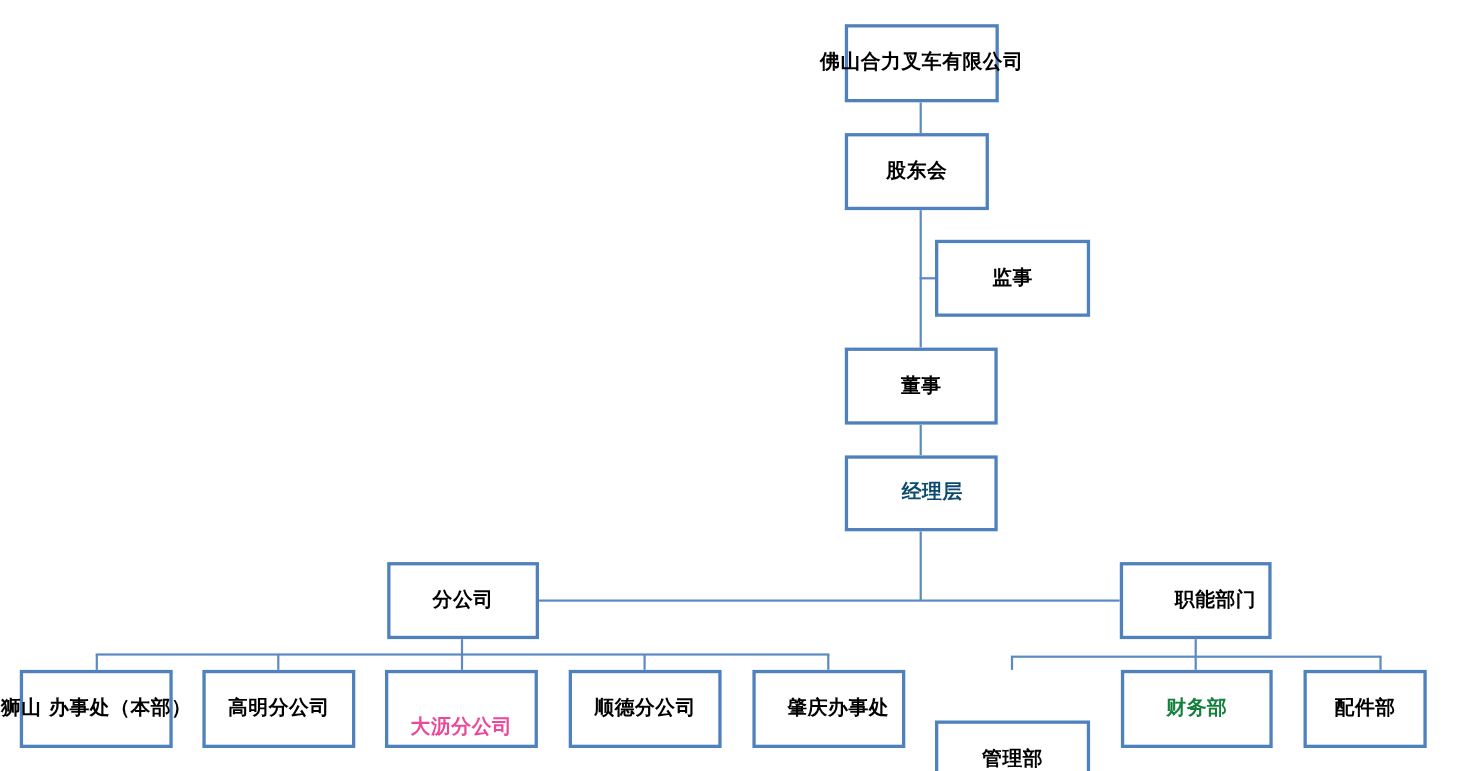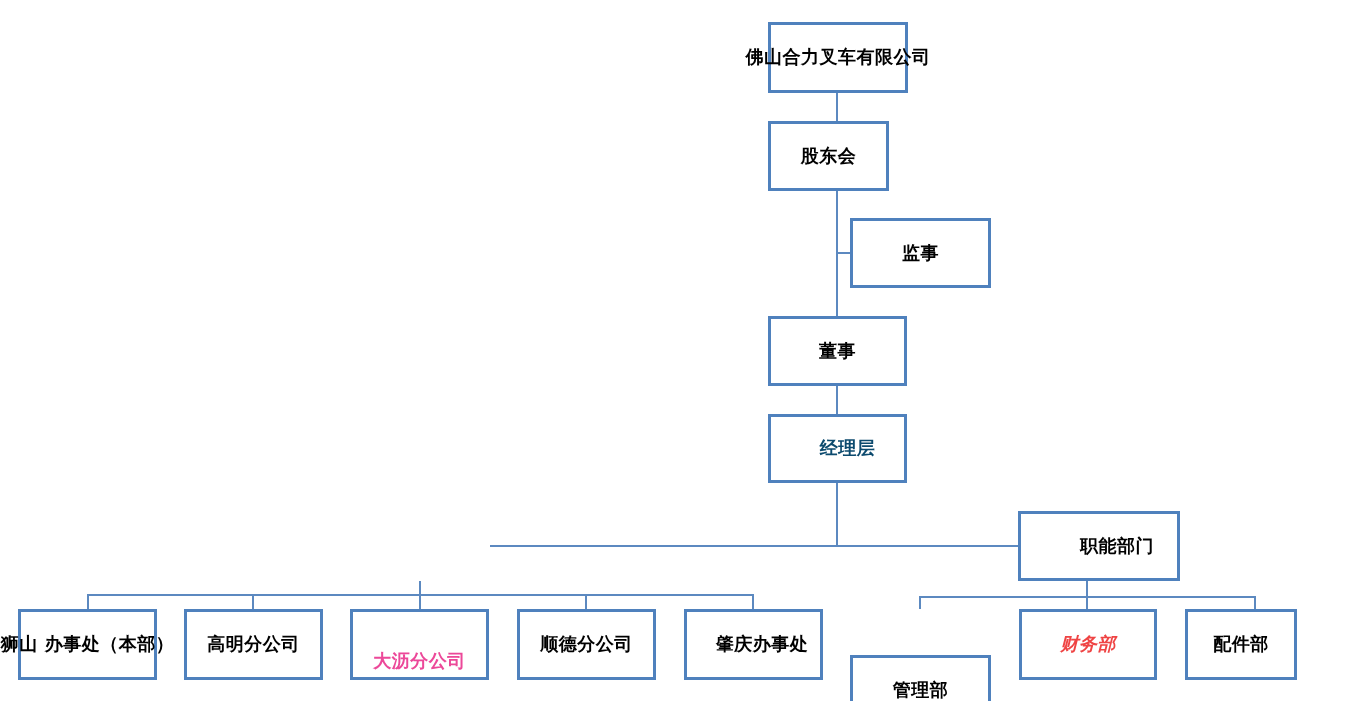--- a/index.html
+++ b/index.html
@@ -55,33 +55,36 @@
     <div class="line" style="left: 585px; top: 595px; width: 2px; height: 14px; background: rgb(92, 137, 192);"></div>
     <div class="line" style="left: 752px; top: 595px; width: 2px; height: 14px; background: rgb(92, 137, 192);"></div>
     <div class="line" style="left: 1086px; top: 581px; width: 2px; height: 16px; background: rgb(92, 137, 192);"></div>
     <div class="line" style="left: 919px; top: 596px; width: 337px; height: 2px; background: rgb(92, 137, 192);"></div>
     <div class="line" style="left: 919px; top: 597px; width: 2px; height: 12px; background: rgb(92, 137, 192);"></div>
     <div class="line" style="left: 1086px; top: 597px; width: 2px; height: 12px; background: rgb(92, 137, 192);"></div>
     <div class="line" style="left: 1254px; top: 597px; width: 2px; height: 12px; background: rgb(92, 137, 192);"></div>
     <div class="node" style="left: 768px; top: 22px; width: 140px; height: 71px; border: 3px solid rgb(79, 129, 189); background: rgb(255, 255, 255);">
       <span style="color: rgb(0, 0, 0);">佛山合力叉车有限公司</span>
     </div>
-    <div class="node" style="left: 768px; top: 121px; width: 121px; height: 70px; border: 3px solid rgb(79, 129, 189); background: rgb(255, 255, 255);">
+    <div class="node" style="left: 768px; top: 121px; width: 131px; height: 70px; border: 3px solid rgb(79, 129, 189); background: rgb(255, 255, 255);">
       <span style="color: rgb(0, 0, 0);">股东会</span>
     </div>
     <div class="node" style="left: 850px; top: 218px; width: 141px; height: 70px; border: 3px solid rgb(79, 129, 189); background: rgb(255, 255, 255);">
       <span style="color: rgb(0, 0, 0);">监事</span>
     </div>
     <div class="node" style="left: 768px; top: 316px; width: 139px; height: 70px; border: 3px solid rgb(79, 129, 189); background: rgb(255, 255, 255);">
       <span style="color: rgb(0, 0, 0);">董事</span>
     </div>
     <div class="node" style="left: 768px; top: 414px; width: 139px; height: 69px; border: 3px solid rgb(79, 129, 189); background: rgb(255, 255, 255);">
       <span style="color: #0c4a6e; margin-left: 20px;">经理层</span>
     </div>
-    <div class="node" style="left: 1018px; top: 511px; width: 162px; height: 70px; border: 3px solid rgb(79, 129, 189); background: rgb(255, 255, 255); padding-left: 36px;">
+    <div class="node" style="left: 352px; top: 511px; width: 138px; height: 70px; border: 3px solid rgb(79, 129, 189); background: rgb(255, 255, 255);">
+      <span style="color: rgb(0, 0, 0);">分公司</span>
+    </div>
+    <div class="node" style="left: 1018px; top: 511px; width: 138px; height: 70px; border: 3px solid rgb(79, 129, 189); background: rgb(255, 255, 255); padding-left: 36px;">
       <span style="color: rgb(0, 0, 0);">职能部门</span>
     </div>
     <div class="node" style="left: 18px; top: 609px; width: 139px; height: 71px; border: 3px solid rgb(79, 129, 189); background: rgb(255, 255, 255);">
       <span style="color: rgb(0, 0, 0);">狮山 办事处（本部）</span>
     </div>
     <div class="node" style="left: 184px; top: 609px; width: 139px; height: 71px; border: 3px solid rgb(79, 129, 189); background: rgb(255, 255, 255);">
       <span style="color: rgb(0, 0, 0);">高明分公司</span>
     </div>
     <div class="node" style="left: 350px; top: 609px; width: 139px; height: 71px; border: 3px solid rgb(79, 129, 189); background: rgb(255, 255, 255);">
       <span style="color: #ec4899; margin-top: 34px;">大沥分公司</span>
@@ -89,18 +92,18 @@
     <div class="node" style="left: 517px; top: 609px; width: 139px; height: 71px; border: 3px solid rgb(79, 129, 189); background: rgb(255, 255, 255);">
       <span style="color: rgb(0, 0, 0);">顺德分公司</span>
     </div>
     <div class="node" style="left: 684px; top: 609px; width: 139px; height: 71px; border: 3px solid rgb(79, 129, 189); background: rgb(255, 255, 255); padding-left: 17px;">
       <span style="color: rgb(0, 0, 0);">肇庆办事处</span>
     </div>
     <div class="node" style="left: 850px; top: 609px; width: 141px; height: 71px; border: 3px solid rgb(79, 129, 189); background: rgb(255, 255, 255); margin-top: 46px;">
       <span style="color: rgb(0, 0, 0);">管理部</span>
     </div>
     <div class="node" style="left: 1019px; top: 609px; width: 138px; height: 71px; border: 3px solid rgb(79, 129, 189); background: rgb(255, 255, 255);">
-      <span style="color: #ef4444; font-style: italic;">财务部</span>
+      <span style="color: #15803d;">财务部</span>
     </div>
     <div class="node" style="left: 1185px; top: 609px; width: 112px; height: 71px; border: 3px solid rgb(79, 129, 189); background: rgb(255, 255, 255);">
       <span style="color: rgb(0, 0, 0);">配件部</span>
     </div>
   </div>
 
 </body></html>

